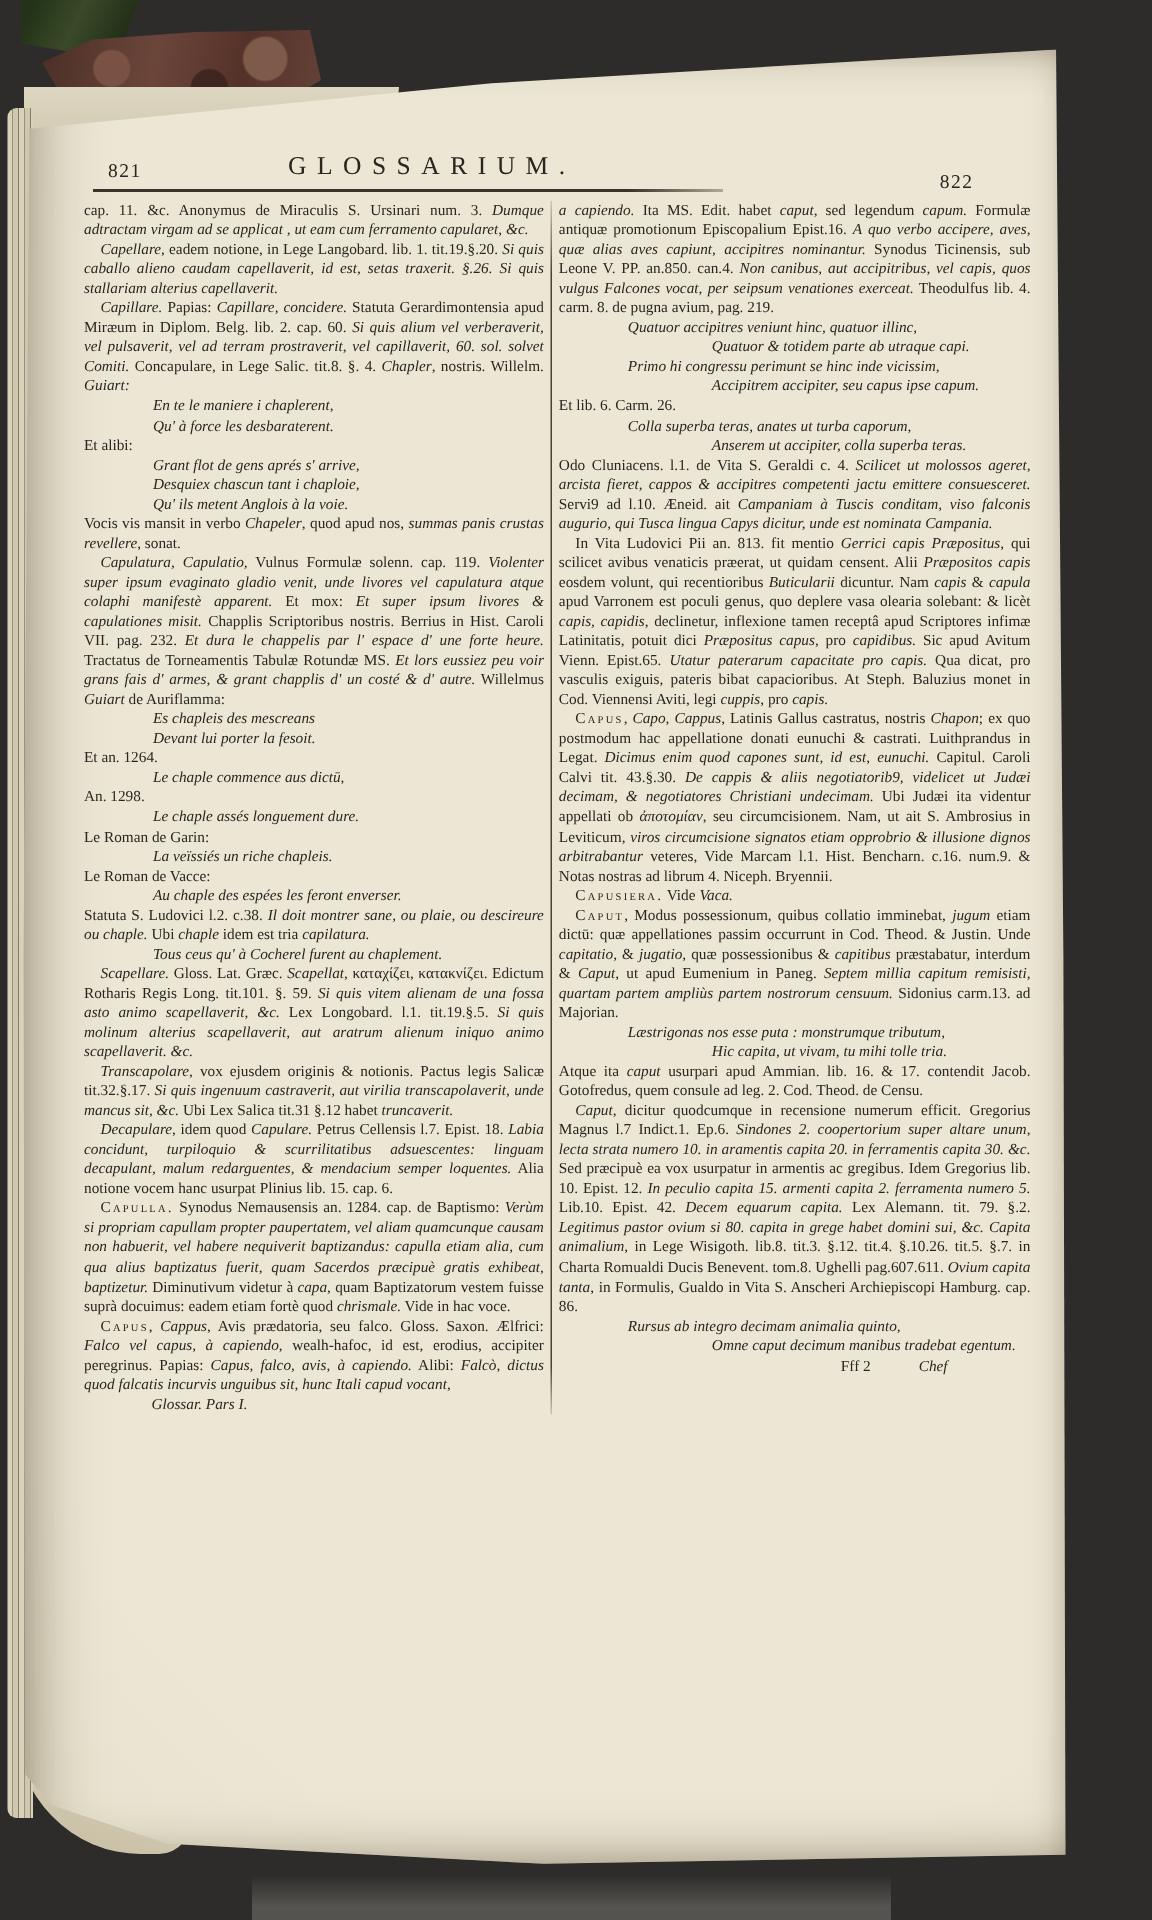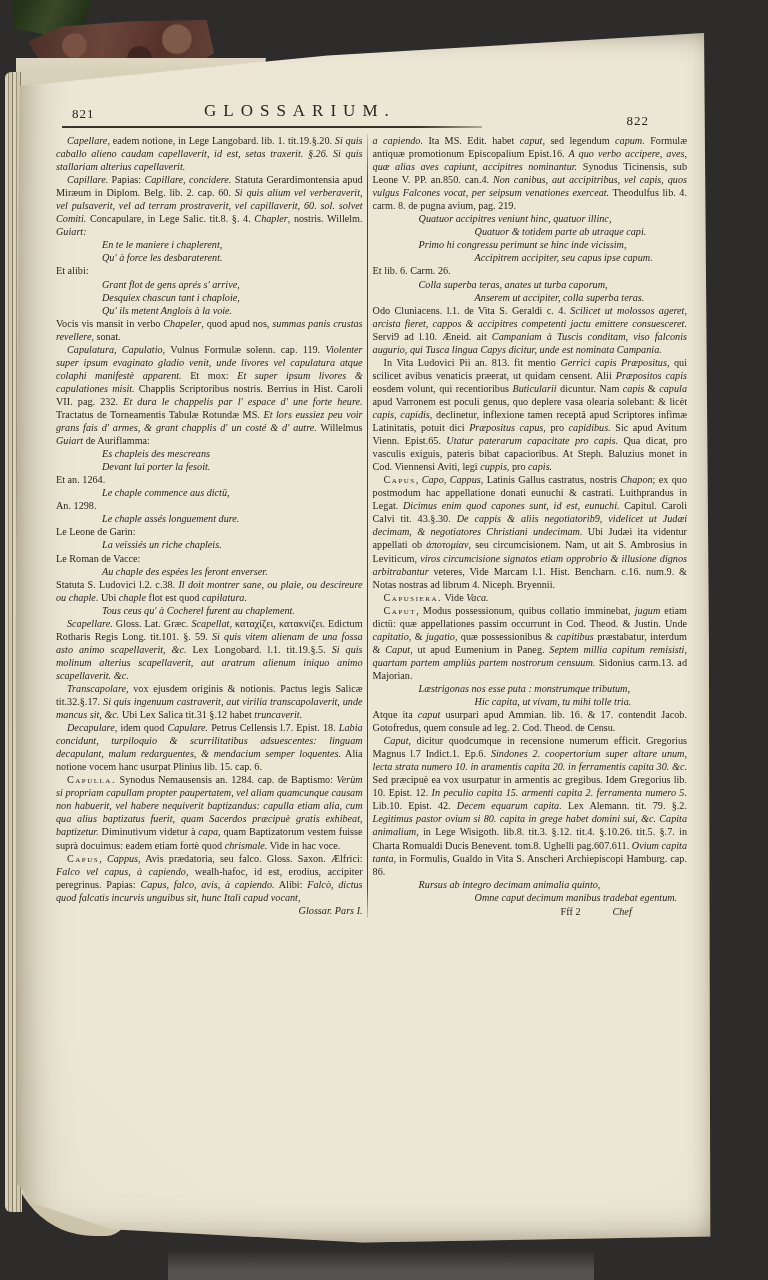--- a/index.html
+++ b/index.html
@@ -55,35 +55,35 @@
     box-shadow:inset 30px 0 46px -24px rgba(88,72,46,.55),
                inset -12px 0 26px -14px rgba(88,72,46,.35),
                inset 0 -28px 40px -26px rgba(88,72,46,.5),
                inset 0 22px 30px -22px rgba(88,72,46,.45);
     clip-path:polygon(0.8% 4.6%,45% 2.1%,99% 0.25%,99.7% 50%,99.9% 99.3%,50% 99.8%,14% 98.7%,3% 96.6%,0.4% 94.9%,0.25% 50%);
     color:#2a251e;
   }
   .content{position:absolute;left:42px;top:74px;right:24px;}
   .header{position:relative;height:24px;font-size:13px;}
   .pn-left{position:absolute;left:16px;top:2px;letter-spacing:1px;}
-  .title{position:absolute;left:148px;top:-3px;font-size:17px;letter-spacing:7px;}
+  .title{position:absolute;left:136px;top:-3px;font-size:17px;letter-spacing:7px;}
   .pn-right{position:absolute;right:38px;top:9px;letter-spacing:1px;}
   .rule{position:absolute;left:6px;top:22px;width:420px;height:1.5px;
     background:linear-gradient(90deg,#3a3328 0 85%,rgba(58,51,40,.35));}
   .cols{display:flex;align-items:stretch;margin-top:6px;}
   .col{font-size:10.2px;line-height:13.05px;text-align:justify;}
   .col-left{width:312px;}
   .col-right{width:320px;}
   .divider{width:1px;background:linear-gradient(180deg,rgba(70,62,48,.2),#4a4236 6%,#4a4236 96%,rgba(70,62,48,.2));margin:0 5px 0 4px;}
   .col p{margin:0;}
   .col p.p{text-indent:11px;}
   .col p.p0{text-indent:0;}
   .col p.v{margin-left:46px;text-align:left;font-style:italic;}
   .col p.v2{margin-left:66px;text-align:left;font-style:italic;padding-left:36px;}
-  .col p.sig{margin-left:45px;text-align:right;font-style:italic;}
+  .col p.sig{margin-left:45px;text-align:left;font-style:italic;}
   .it{font-style:italic;}
   .sc{font-variant:small-caps;letter-spacing:1.5px;}
   .foot{display:flex;text-align:center;margin-top:1px;}
   .foot .sig-mark{margin-left:188px;}
   .foot .catchword{margin-left:32px;font-style:italic;}
 </style>
 </head>
 <body>
 
 <div class="scene">
@@ -96,41 +96,42 @@
   <div class="paper">
     <div class="content">
       <div class="header">
         <span class="pn-left">821</span>
         <span class="title">GLOSSARIUM.</span>
         <span class="pn-right">822</span>
         <span class="rule"></span>
       </div>
       <div class="cols">
         <div class="col col-left" id="col-left">
+            <p class="p0"><span>cap. 11. &amp;c. Anonymus de Miraculis S. Ursinari num. 3. </span><span class="it">Dumque adtractam virgam ad se applicat , ut eam cum ferramento capularet, &amp;c.</span></p>
             <p class="p"><span class="it">Capellare</span><span>, eadem notione, in Lege Langobard. lib. 1. tit.19.§.20. </span><span class="it">Si quis caballo alieno caudam capellaverit, id est, setas traxerit. §.26. Si quis stallariam alterius capellaverit.</span></p>
             <p class="p"><span class="it">Capillare.</span><span> Papias: </span><span class="it">Capillare, concidere.</span><span> Statuta Gerardimontensia apud Miræum in Diplom. Belg. lib. 2. cap. 60. </span><span class="it">Si quis alium vel verberaverit, vel pulsaverit, vel ad terram prostraverit, vel capillaverit, 60. sol. solvet Comiti.</span><span> Concapulare, in Lege Salic. tit.8. §. 4. </span><span class="it">Chapler</span><span>, nostris. Willelm. </span><span class="it">Guiart:</span></p>
             <p class="v"><span class="it">En te le maniere i chaplerent,</span></p>
             <p class="v"><span class="it">Qu' à force les desbaraterent.</span></p>
             <p class="p0"><span>Et alibi:</span></p>
             <p class="v"><span class="it">Grant flot de gens aprés s' arrive,</span></p>
             <p class="v"><span class="it">Desquiex chascun tant i chaploie,</span></p>
             <p class="v"><span class="it">Qu' ils metent Anglois à la voie.</span></p>
             <p class="p0"><span>Vocis vis mansit in verbo </span><span class="it">Chapeler</span><span>, quod apud nos, </span><span class="it">summas panis crustas revellere</span><span>, sonat.</span></p>
             <p class="p"><span class="it">Capulatura, Capulatio</span><span>, Vulnus Formulæ solenn. cap. 119. </span><span class="it">Violenter super ipsum evaginato gladio venit, unde livores vel capulatura atque colaphi manifestè apparent.</span><span> Et mox: </span><span class="it">Et super ipsum livores &amp; capulationes misit.</span><span> Chapplis Scriptoribus nostris. Berrius in Hist. Caroli VII. pag. 232. </span><span class="it">Et dura le chappelis par l' espace d' une forte heure.</span><span> Tractatus de Torneamentis Tabulæ Rotundæ MS. </span><span class="it">Et lors eussiez peu voir grans fais d' armes, &amp; grant chapplis d' un costé &amp; d' autre.</span><span> Willelmus </span><span class="it">Guiart</span><span> de Auriflamma:</span></p>
             <p class="v"><span class="it">Es chapleis des mescreans</span></p>
             <p class="v"><span class="it">Devant lui porter la fesoit.</span></p>
             <p class="p0"><span>Et an. 1264.</span></p>
             <p class="v"><span class="it">Le chaple commence aus dictū,</span></p>
             <p class="p0"><span>An. 1298.</span></p>
             <p class="v"><span class="it">Le chaple assés longuement dure.</span></p>
-            <p class="p0"><span>Le Leone de Garin:</span></p>
+            <p class="p0"><span>Le Roman de Garin:</span></p>
             <p class="v"><span class="it">La veïssiés un riche chapleis.</span></p>
             <p class="p0"><span>Le Roman de Vacce:</span></p>
             <p class="v"><span class="it">Au chaple des espées les feront enverser.</span></p>
-            <p class="p0"><span>Statuta S. Ludovici l.2. c.38. </span><span class="it">Il doit montrer sane, ou plaie, ou descireure ou chaple.</span><span> Ubi </span><span class="it">chaple</span><span> flot est quod </span><span class="it">capilatura.</span></p>
+            <p class="p0"><span>Statuta S. Ludovici l.2. c.38. </span><span class="it">Il doit montrer sane, ou plaie, ou descireure ou chaple.</span><span> Ubi </span><span class="it">chaple</span><span> idem est tria </span><span class="it">capilatura.</span></p>
             <p class="v"><span class="it">Tous ceus qu' à Cocherel furent au chaplement.</span></p>
             <p class="p"><span class="it">Scapellare.</span><span> Gloss. Lat. Græc. </span><span class="it">Scapellat</span><span>, καταχίζει, κατακνίζει. Edictum Rotharis Regis Long. tit.101. §. 59. </span><span class="it">Si quis vitem alienam de una fossa asto animo scapellaverit, &amp;c.</span><span> Lex Longobard. l.1. tit.19.§.5. </span><span class="it">Si quis molinum alterius scapellaverit, aut aratrum alienum iniquo animo scapellaverit. &amp;c.</span></p>
             <p class="p"><span class="it">Transcapolare</span><span>, vox ejusdem originis &amp; notionis. Pactus legis Salicæ tit.32.§.17. </span><span class="it">Si quis ingenuum castraverit, aut virilia transcapolaverit, unde mancus sit, &amp;c.</span><span> Ubi Lex Salica tit.31 §.12 habet </span><span class="it">truncaverit.</span></p>
             <p class="p"><span class="it">Decapulare</span><span>, idem quod </span><span class="it">Capulare.</span><span> Petrus Cellensis l.7. Epist. 18. </span><span class="it">Labia concidunt, turpiloquio &amp; scurrilitatibus adsuescentes: linguam decapulant, malum redarguentes, &amp; mendacium semper loquentes.</span><span> Alia notione vocem hanc usurpat Plinius lib. 15. cap. 6.</span></p>
             <p class="p"><span class="sc">Capulla.</span><span> Synodus Nemausensis an. 1284. cap. de Baptismo: </span><span class="it">Verùm si propriam capullam propter paupertatem, vel aliam quamcunque causam non habuerit, vel habere nequiverit baptizandus: capulla etiam alia, cum qua alius baptizatus fuerit, quam Sacerdos præcipuè gratis exhibeat, baptizetur.</span><span> Diminutivum videtur à </span><span class="it">capa</span><span>, quam Baptizatorum vestem fuisse suprà docuimus: eadem etiam fortè quod </span><span class="it">chrismale.</span><span> Vide in hac voce.</span></p>
             <p class="p"><span class="sc">Capus</span><span>, </span><span class="it">Cappus</span><span>, Avis prædatoria, seu falco. Gloss. Saxon. Ælfrici: </span><span class="it">Falco vel capus, à capiendo</span><span>, wealh-hafoc, id est, erodius, accipiter peregrinus. Papias: </span><span class="it">Capus, falco, avis, à capiendo.</span><span> Alibi: </span><span class="it">Falcò, dictus quod falcatis incurvis unguibus sit, hunc Itali capud vocant,</span></p>
             <p class="sig"><span class="it">Glossar. Pars I.</span></p>
           </div>
         <div class="divider"></div>
         <div class="col col-right" id="col-right">

